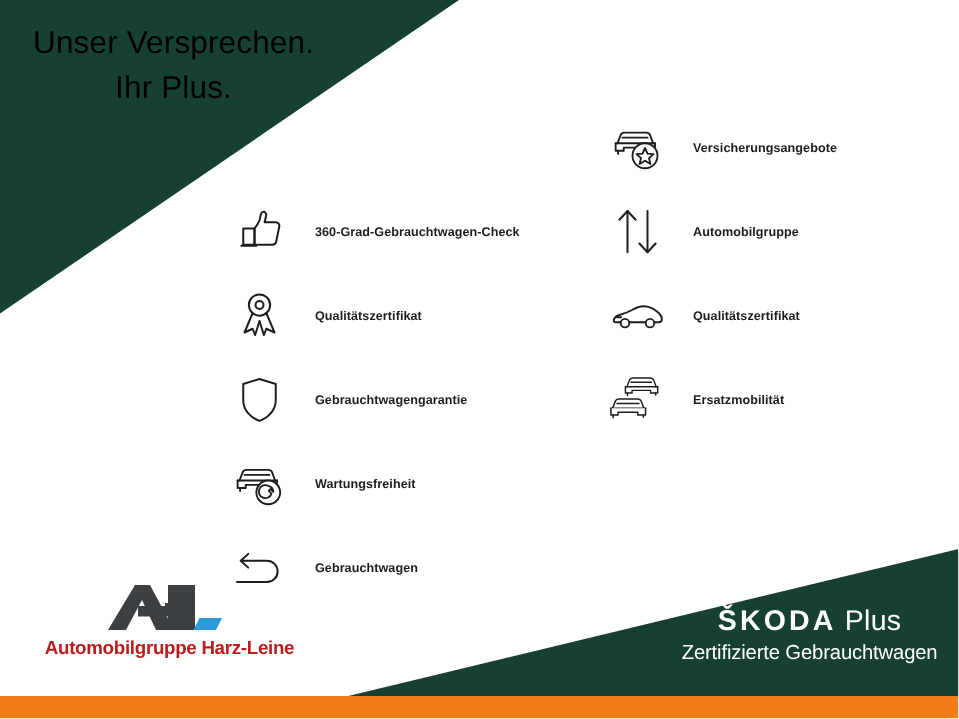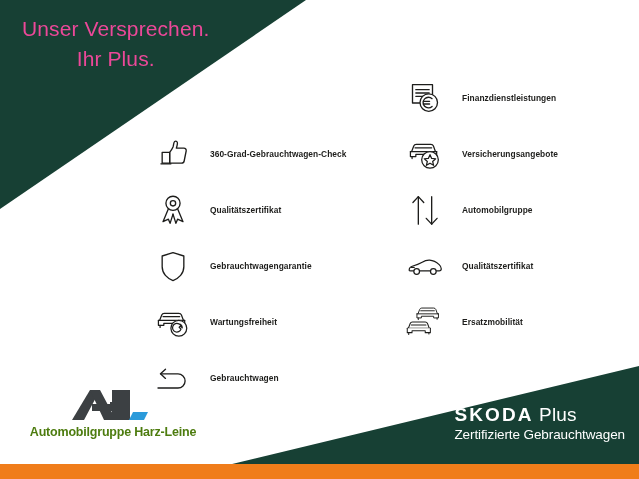--- a/index.html
+++ b/index.html
@@ -24,21 +24,21 @@
     inset: 0;
     width: 639px;
     height: 479px;
   }
 
   
   .headline {
     position: absolute;
     left: 22px;
     top: 14px;
-    color: #ec4899;
+    color: #000000;
     font-size: 21px;
     line-height: 30px;
     font-weight: 400;
     letter-spacing: 0.1px;
     white-space: nowrap;
   }
   .headline .l2 { display: block; text-align: center; }
 
   
   .col {
@@ -86,31 +86,31 @@
     top: 388px;
     width: 190px;
     text-align: center;
   }
   .ah-mark { display: block; margin: 0 auto; }
   .ah-name {
     display: block;
     margin-top: 3px;
     font-size: 12.5px;
     font-weight: bold;
-    color: #4d7c0f;
+    color: #b91c1c;
     letter-spacing: -0.2px;
     white-space: nowrap;
   }
 
   
   .skoda {
     position: absolute;
     right: 14px;
     top: 404px;
-    text-align: left;
+    text-align: center;
     color: #ffffff;
   }
   .skoda-top {
     display: block;
     font-size: 19px;
     line-height: 22px;
     font-weight: 400;
     white-space: nowrap;
   }
   .skoda-top .word {
@@ -203,32 +203,20 @@
           <path d="M15 13.5 L9 19 L15 24.5"></path>
         </svg>
       </span>
       <span class="lbl">Gebrauchtwagen</span>
     </div>
 
   </div>
 
   <div class="col col-right">
 
-    <div class="feature">
-      <span class="ico">
-        <svg viewBox="0 0 48 48" fill="none" stroke="#1d1d1b" stroke-width="1.6" stroke-linejoin="round" stroke-linecap="round">
-          <path d="M9 8 H33 V30 H9 Z"></path>
-          <path d="M13 14 H29 M13 18 H29 M13 22 H24"></path>
-          <circle cx="28.5" cy="29.5" r="10.5" fill="#ffffff"></circle>
-          <path d="M32.5 24.8 a6.4 6.4 0 1 0 0 9.4"></path>
-          <path d="M22 28 H29.5 M22 31.2 H29.5"></path>
-        </svg>
-      </span>
-      <span class="lbl">Finanzdienstleistungen</span>
-    </div>
 
     <div class="feature">
       <span class="ico">
         <svg viewBox="0 0 48 48" fill="none" stroke="#1d1d1b" stroke-width="1.5" stroke-linejoin="round" stroke-linecap="round">
           <path d="M8 21 L10.5 14.5 C11 13.2 12.2 12.5 13.5 12.5 L31 12.5 C32.4 12.5 33.6 13.2 34.1 14.5 L36.5 21"></path>
           <path d="M6.5 21 H38"></path>
           <path d="M6.5 21 L6.5 27 H13 L13 24.5 H31 L31 27 H38 L38 21"></path>
           <path d="M8.5 27 V29.5 M36 27 V29"></path>
           <path d="M12 16.5 H32"></path>
           <circle cx="30" cy="31" r="10" fill="#ffffff"></circle>

